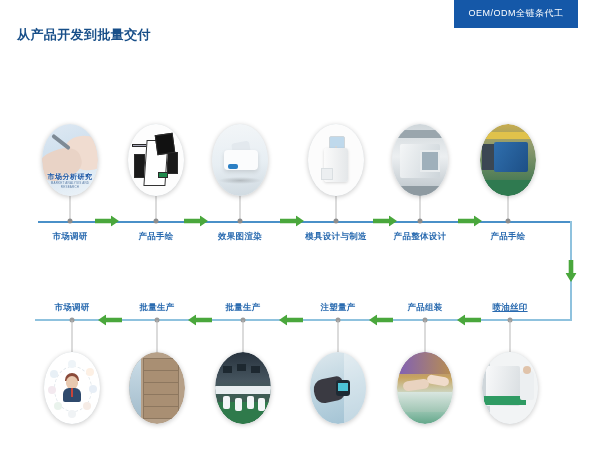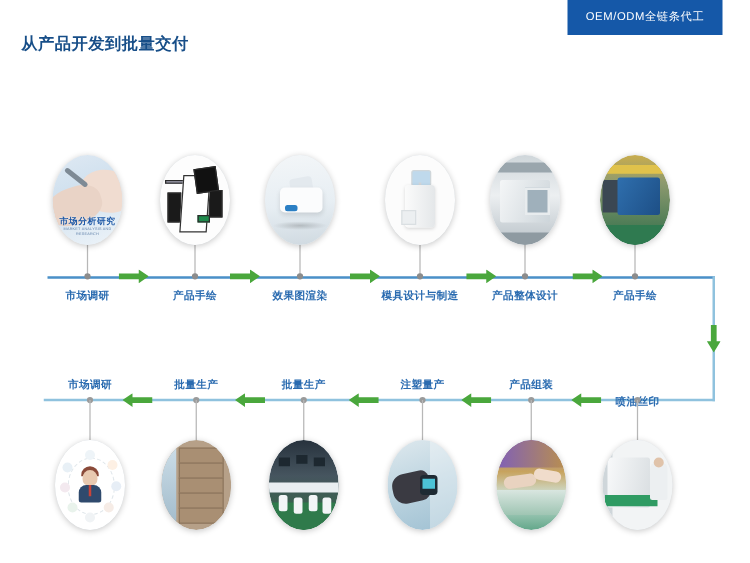--- a/index.html
+++ b/index.html
@@ -304,21 +304,21 @@
   <div class="lbl" style="left:240px;top:231px;">效果图渲染</div>
   <div class="lbl" style="left:336px;top:231px;">模具设计与制造</div>
   <div class="lbl" style="left:420px;top:231px;">产品整体设计</div>
   <div class="lbl" style="left:508px;top:231px;">产品手绘</div>
 
   <div class="lbl" style="left:72px;top:302px;">市场调研</div>
   <div class="lbl" style="left:157px;top:302px;">批量生产</div>
   <div class="lbl" style="left:243px;top:302px;">批量生产</div>
   <div class="lbl" style="left:338px;top:302px;">注塑量产</div>
   <div class="lbl" style="left:425px;top:302px;">产品组装</div>
-  <div class="lbl" style="left:510px;top:316px;">喷油丝印</div>
+  <div class="lbl" style="left:510px;top:302px;text-decoration:underline;">喷油丝印</div>
 
   <div class="node lightnode" style="left:72px;top:320px;"></div>
   <div class="node lightnode" style="left:157px;top:320px;"></div>
   <div class="node lightnode" style="left:243px;top:320px;"></div>
   <div class="node lightnode" style="left:338px;top:320px;"></div>
   <div class="node lightnode" style="left:425px;top:320px;"></div>
   <div class="node lightnode" style="left:510px;top:320px;"></div>
 
   <svg class="arrow" style="left:110px;top:320px;width:24px;height:11px;" viewBox="0 0 24 11">
       <polygon points="24,3.2 8,3.2 8,0 0,5.5 8,11 8,7.8 24,7.8" fill="#4aa73c"></polygon>

